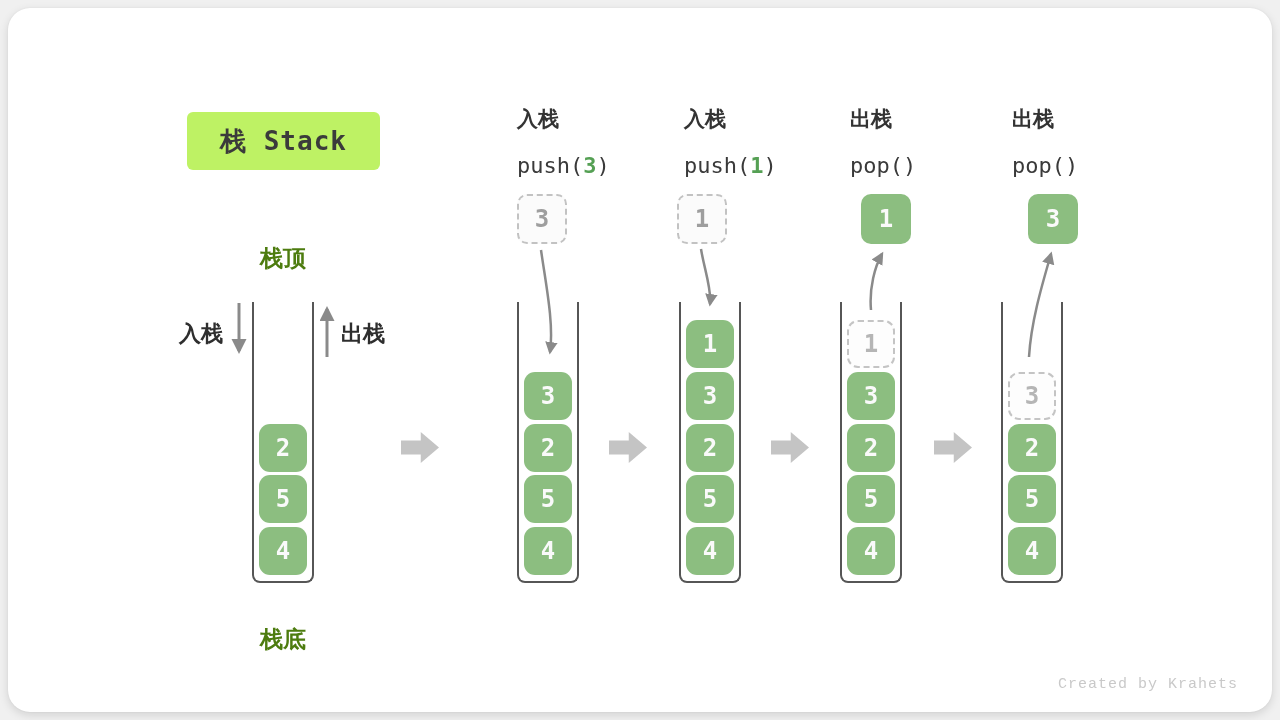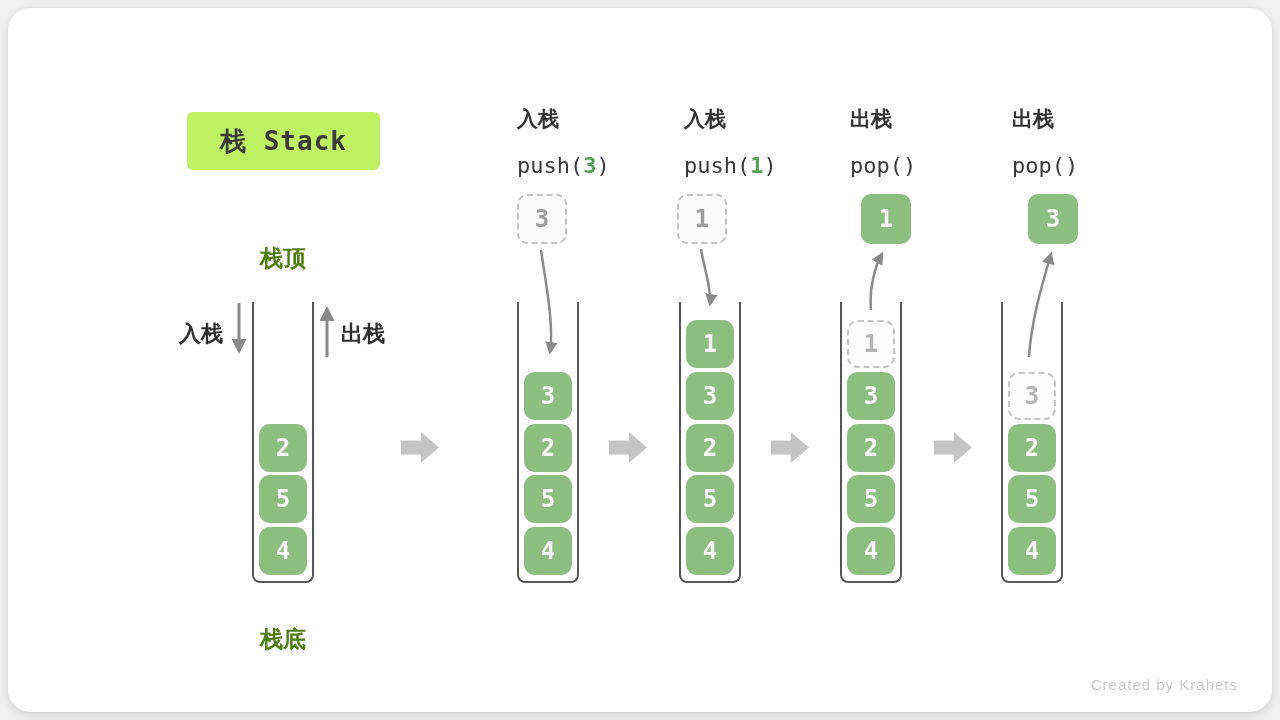--- a/index.html
+++ b/index.html
@@ -73,21 +73,21 @@
   .block-arrow{
     position:absolute;top:428px;width:38px;height:39px;
     background:var(--block-arrow-gray,#c4c4c4);
     clip-path:polygon(0 32%,52% 32%,52% 10%,100% 50%,52% 90%,52% 68%,0 68%);
   }
 
   svg.arrows{position:absolute;inset:0;pointer-events:none;}
 
   .watermark{
     position:absolute;right:42px;top:676px;
-    font-family:Liberation Sans, sans-serif;
+    font-family:Liberation Mono, monospace;
     font-size:15px;color:#c9c9c9;letter-spacing:1px;
   }
 </style>
 </head>
 <body>
 
 <div class="card"></div>
 
 <div class="stage">
 

